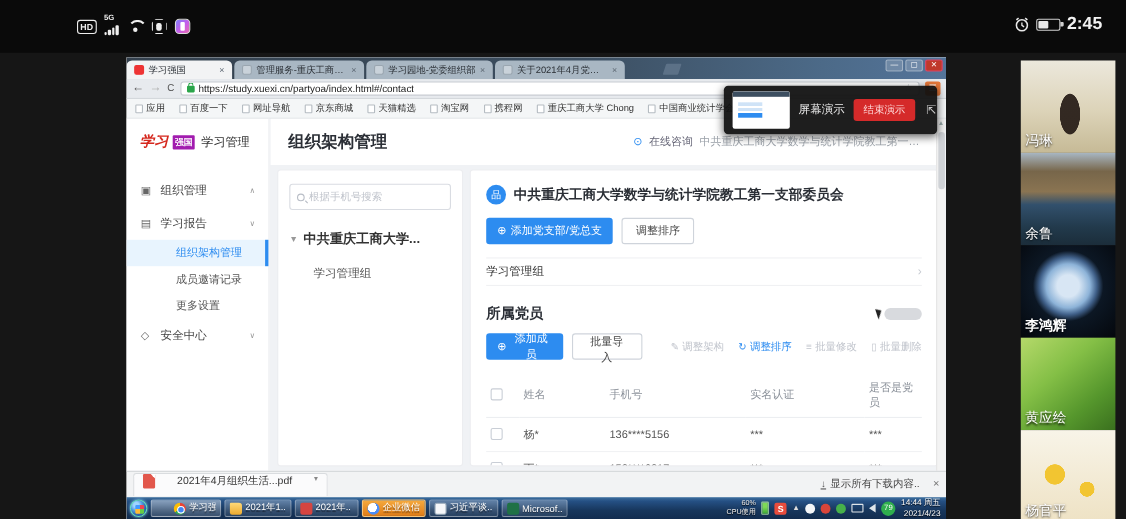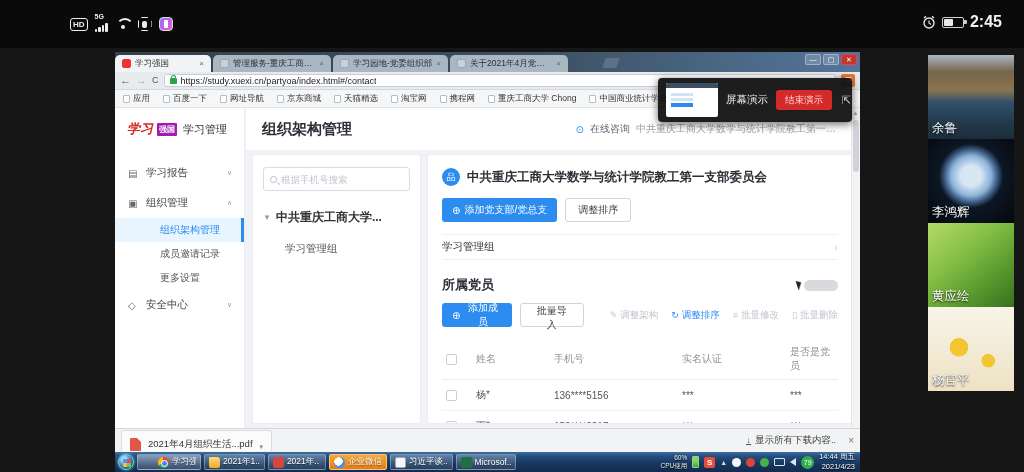--- a/index.html
+++ b/index.html
@@ -127,21 +127,21 @@
   table.members td { font-size:10px; color:#555; padding:8px 4px; border-bottom:1px solid #f1f2f4; }
   .cb { display:inline-block; width:11px; height:11px; border:1px solid #c9ced6; border-radius:2px; background:#fff; vertical-align:middle; }
   .col-cb { width:30px; } .col-name { width:78px; } .col-phone { width:128px; } .col-ver { width:108px; }
 
   .pg-scroll { position:absolute; right:1px; top:0; width:8px; height:320px; background:#f3f3f3; border-left:1px solid #e5e5e5; }
   .pg-scroll .sc-up { display:block; text-align:center; color:#9aa; font-size:6px; line-height:10px; }
   .pg-scroll .sc-thumb { position:absolute; left:1px; top:12px; width:6px; height:52px; background:#cfd2d6; border-radius:3px; }
 
   
   .dlbar { position:absolute; left:0; top:376px; width:745px; height:24px; background:#f2f3f4; border-top:1px solid #d4d7da; display:flex; align-items:center; padding:0 6px; }
-  .dl-chip { display:flex; align-items:flex-end; gap:7px; background:#fbfbfc; border:1px solid #d9dcdf; border-bottom:none; height:21px; padding:0 8px; border-radius:3px 3px 0 0; }
+  .dl-chip { display:flex; align-items:flex-start; gap:20px; background:#fbfbfc; border:1px solid #d9dcdf; border-bottom:none; height:21px; padding:0 8px; border-radius:3px 3px 0 0; }
   .pdf-ic { width:11px; height:13px; background:#e2574c; border-radius:1px; position:relative; }
   .pdf-ic::before { content:""; position:absolute; right:0; top:0; border:2.5px solid #fff; border-left-color:transparent; border-bottom-color:transparent; }
   .dl-name { font-size:9.5px; color:#333; }
   .dl-caret { color:#888; font-size:7px; }
   .dl-right { margin-left:auto; display:flex; align-items:center; gap:12px; }
   .dl-all { display:flex; align-items:center; gap:4px; font-size:9.5px; color:#444; }
   .dl-arrow { color:#555; font-size:9px; border-bottom:1.5px solid #555; line-height:8px; }
   .dl-close { color:#777; font-size:10px; }
 
   
@@ -189,21 +189,21 @@
   .share-end { background:#d52a2a; color:#ffd9d9; border:none; border-radius:3px; height:20px; padding:0 9px; font-size:9.5px; white-space:nowrap; font-family:inherit; }
   .share-expand { color:#ccc; font-size:11px; transform:rotate(0deg); margin-left:2px; }
 
   
   .participants { position:absolute; left:928px; top:55px; width:86px; height:417px; display:flex; flex-direction:column; }
   .ptile { width:86px; height:84px; position:relative; overflow:hidden; flex:0 0 auto; }
   .pname { position:absolute; left:4px; bottom:2px; color:#fff; font-size:12.5px; text-shadow:0 1px 2px rgba(0,0,0,.9); white-space:nowrap; }
   .p1 { background:radial-gradient(ellipse 15px 30px at 52% 58%, rgba(42,32,26,.95) 0 60%, rgba(42,32,26,0) 63%),
         linear-gradient(180deg,#ece8dc 0%,#dcd3b8 55%,#c6ba96 100%); }
   .p2 { background:linear-gradient(180deg,#a8b6c2 0%,#77664a 20%,#8a7452 42%,#32506c 56%,#223a4c 80%,#1b2d3a 100%); }
-  .p3 { background:radial-gradient(circle at 50% 44%, #d8e6f4 0 10px, #8db3d8 20px, #41618a 26px, #0c1724 32px, #04070c 100%); }
+  .p3 { background:radial-gradient(circle at 50% 44%, #d8e6f4 0 10px, #8db3d8 20px, #41618a 26px, #0c1724 32px, #04070c 100%);font-weight:bold; }
   .p4 { background:linear-gradient(140deg,#b5d96a 0%,#84bf46 38%,#55962c 72%,#3a701e 100%); }
   .p5 { background:radial-gradient(circle 15px at 36% 48%, #f2c531 0 60%, rgba(0,0,0,0) 63%),
         radial-gradient(circle 11px at 70% 64%, #f2c531 0 60%, rgba(0,0,0,0) 63%),
         linear-gradient(180deg,#f8f4e8,#eee2c4); }
 </style>
 </head>
 <body>
 
 <div class="stage">
 
@@ -333,29 +333,29 @@
 
       <div class="side">
         <div class="logo">
           <span class="logo-script">学习</span>
           <span class="logo-badge">强国</span>
           <span class="logo-suffix">学习管理</span>
         </div>
         <div class="menu">
 
             <div class="mi top">
+              <span class="m-icon org-icon"></span>
+              <span>组织管理</span>
+              <span class="chev">∧</span>
+            </div>
+
+            <div class="mi top">
               <span class="m-icon report-icon"></span>
               <span>学习报告</span>
               <span class="chev">∨</span>
-            </div>
-
-            <div class="mi top">
-              <span class="m-icon org-icon"></span>
-              <span>组织管理</span>
-              <span class="chev">∧</span>
             </div>
 
             <div class="mi sub is-active">
               <span class="m-icon"></span>
               <span>组织架构管理</span>
               <span class="chev"></span>
             </div>
 
             <div class="mi sub">
               <span class="m-icon"></span>
@@ -565,20 +565,23 @@
 
   <div class="share-overlay">
     <span class="share-thumb"></span>
     <span class="share-label">屏幕演示</span>
     <button class="share-end">结束演示</button>
     <span class="share-expand">⇱</span>
   </div>
 
   <div class="participants">
 
+      <div class="ptile p1">
+        <span class="pname">冯琳</span>
+      </div>
 
       <div class="ptile p2">
         <span class="pname">余鲁</span>
       </div>
 
       <div class="ptile p3">
         <span class="pname">李鸿辉</span>
       </div>
 
       <div class="ptile p4">

